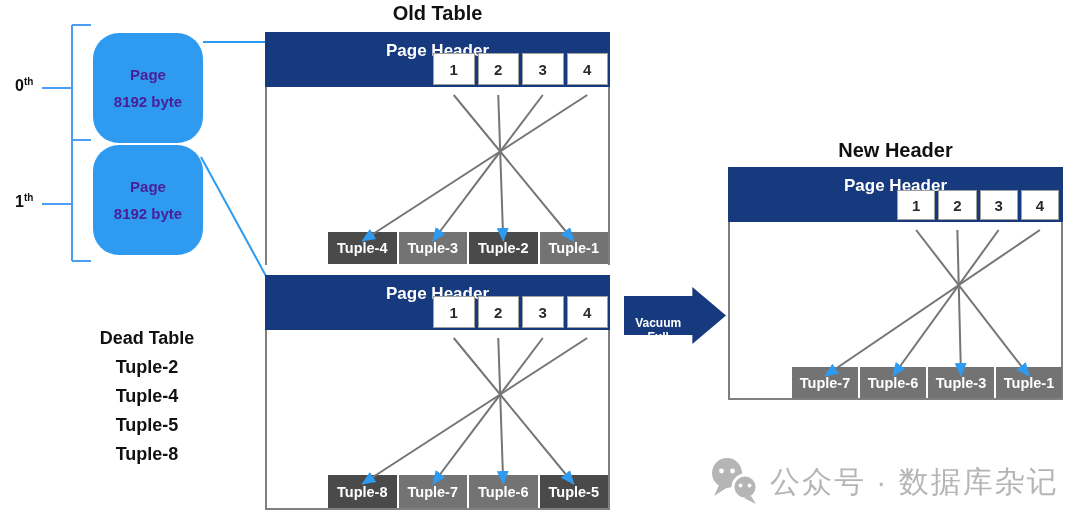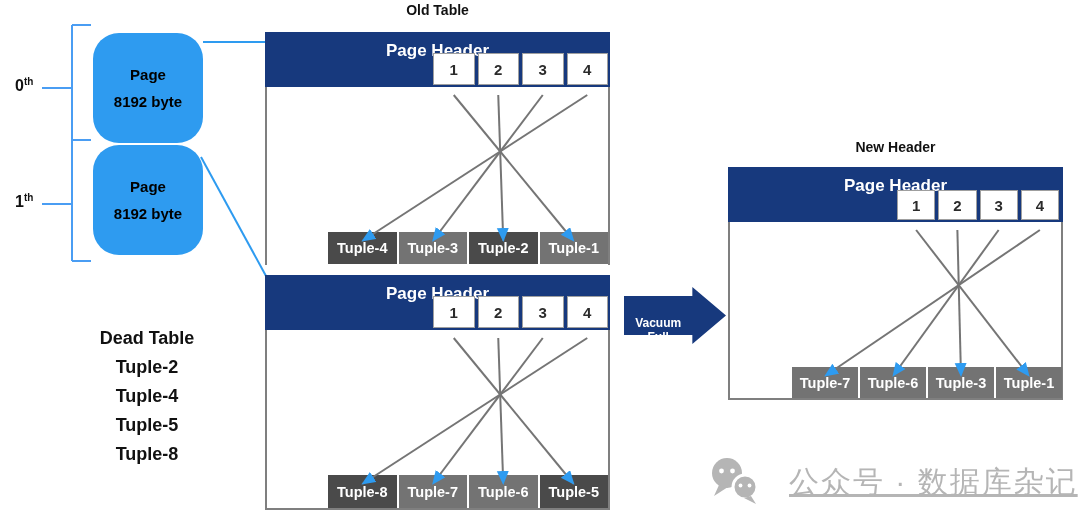--- a/index.html
+++ b/index.html
@@ -9,30 +9,30 @@
   }
   svg.layer{position:absolute;left:0;top:0;width:1080px;height:527px;pointer-events:none;}
 
   
   .idx-label{position:absolute;font-size:16px;font-weight:bold;color:#111;}
   .idx-label sup{font-size:10px;}
 
   
   .page-block{
     position:absolute;width:110px;height:110px;border-radius:26px;
-    background:#2e9bf0;color:#000000;text-align:center;font-weight:bold;
+    background:#2e9bf0;color:#4c1d95;text-align:center;font-weight:bold;
     font-size:15px;line-height:27px;box-sizing:border-box;padding-top:28px;
   }
 
   
   .dead-table{position:absolute;left:58px;top:324px;width:178px;text-align:center;
     font-size:18px;font-weight:bold;color:#111;line-height:29px;}
 
   
-  .diagram-title{position:absolute;text-align:center;font-size:14px;font-weight:bold;color:#111;}
+  .diagram-title{position:absolute;text-align:center;font-size:20px;font-weight:bold;color:#111;}
 
   
   .page-unit{position:absolute;}
   .page-header{
     position:relative;height:55px;background:#17397d;box-sizing:border-box;
   }
   .page-header-label{
     display:block;text-align:center;color:#fff;font-weight:bold;font-size:17px;padding-top:9px;
   }
   .slot-row{position:absolute;bottom:2px;display:flex;gap:3px;height:32px;}
@@ -55,21 +55,21 @@
   .vacuum-arrow{
     position:absolute;left:624px;top:287px;width:102px;height:57px;background:#17397d;
     clip-path:polygon(0 16%,67% 16%,67% 0,100% 50%,67% 100%,67% 84%,0 84%);
     display:flex;align-items:flex-end;
   }
   .vacuum-arrow span{
     display:block;width:67%;text-align:center;color:#fff;font-weight:bold;font-size:12px;
   }
 
   
-  .watermark{position:absolute;left:710px;top:458px;display:flex;align-items:center;gap:27px;color:#b5b5b5;text-decoration:underline;}
+  .watermark{position:absolute;left:710px;top:458px;display:flex;align-items:center;gap:8px;color:#b5b5b5;}
   .watermark-text{font-size:30px;letter-spacing:2px;color:#b5b5b5;}
 </style>
 </head>
 <body>
 
 <div class="canvas">
 
   <svg class="layer">
     <g stroke="#4a9df3" stroke-width="2" fill="none">
       <line x1="72" y1="25" x2="72" y2="261"></line>

